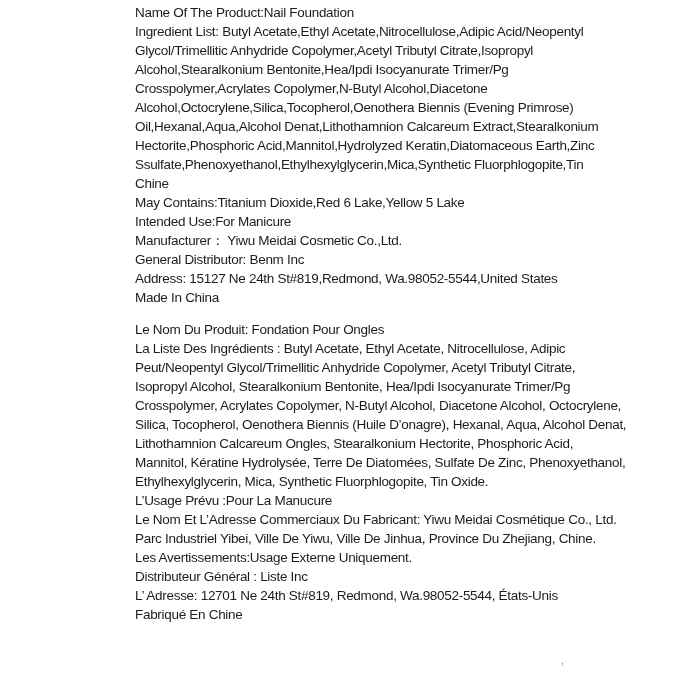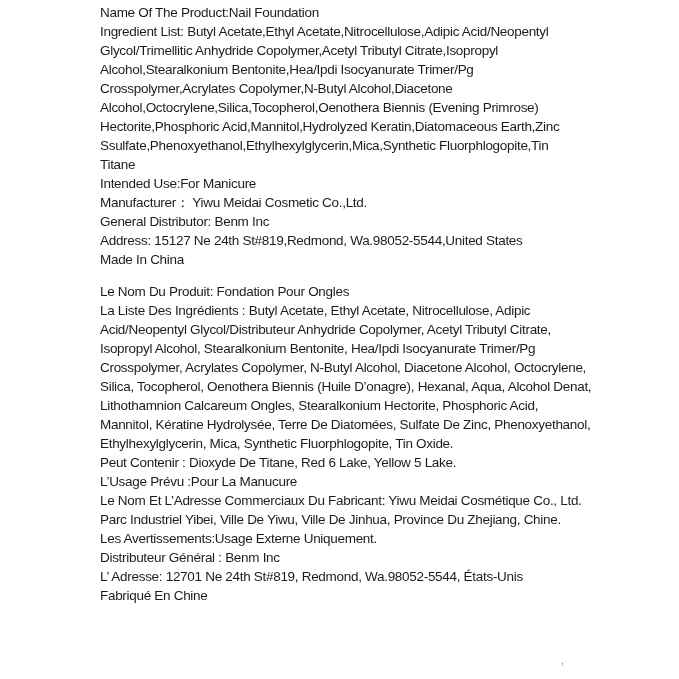--- a/index.html
+++ b/index.html
@@ -18,20 +18,21 @@
     color: #1c1c1c;
     font-family: "Liberation Sans", sans-serif;
     font-size: 13.5px;
     letter-spacing: -0.3px;
     line-height: 19px;
     -webkit-font-smoothing: antialiased;
   }
   .text-block .line {
     white-space: pre;
     height: 19px;
+    margin-left: 35px;
   }
   .section-gap {
     height: 13px;
   }
   .stray-mark {
     position: absolute;
     left: 561px;
     top: 655px;
     color: #8a8a8a;
     font-family: "Liberation Sans", sans-serif;
@@ -42,44 +43,45 @@
 <body>
 
 <div class="label-doc">
   <div class="text-block">
       <div class="line">Name Of The Product:Nail Foundation</div>
       <div class="line">Ingredient List: Butyl Acetate,Ethyl Acetate,Nitrocellulose,Adipic Acid/Neopentyl</div>
       <div class="line">Glycol/Trimellitic Anhydride Copolymer,Acetyl Tributyl Citrate,Isopropyl</div>
       <div class="line">Alcohol,Stearalkonium Bentonite,Hea/Ipdi Isocyanurate Trimer/Pg</div>
       <div class="line">Crosspolymer,Acrylates Copolymer,N-Butyl Alcohol,Diacetone</div>
       <div class="line">Alcohol,Octocrylene,Silica,Tocopherol,Oenothera Biennis (Evening Primrose)</div>
+      <div class="line">Oil,Hexanal,Aqua,Alcohol Denat,Lithothamnion Calcareum Extract,Stearalkonium</div>
       <div class="line">Hectorite,Phosphoric Acid,Mannitol,Hydrolyzed Keratin,Diatomaceous Earth,Zinc</div>
       <div class="line">Ssulfate,Phenoxyethanol,Ethylhexylglycerin,Mica,Synthetic Fluorphlogopite,Tin</div>
-      <div class="line">Titane</div>
+      <div class="line">Chine</div>
+      <div class="line">May Contains:Titanium Dioxide,Red 6 Lake,Yellow 5 Lake</div>
       <div class="line">Intended Use:For Manicure</div>
       <div class="line">Manufacturer： Yiwu Meidai Cosmetic Co.,Ltd.</div>
       <div class="line">General Distributor: Benm Inc</div>
       <div class="line">Address: 15127 Ne 24th St#819,Redmond, Wa.98052-5544,United States</div>
       <div class="line">Made In China</div>
     </div>
   <div class="section-gap"></div>
   <div class="text-block">
       <div class="line">Le Nom Du Produit: Fondation Pour Ongles</div>
       <div class="line">La Liste Des Ingrédients : Butyl Acetate, Ethyl Acetate, Nitrocellulose, Adipic</div>
-      <div class="line">Acid/Neopentyl Glycol/Distributeur Anhydride Copolymer, Acetyl Tributyl Citrate,</div>
+      <div class="line">Peut/Neopentyl Glycol/Trimellitic Anhydride Copolymer, Acetyl Tributyl Citrate,</div>
       <div class="line">Isopropyl Alcohol, Stearalkonium Bentonite, Hea/Ipdi Isocyanurate Trimer/Pg</div>
       <div class="line">Crosspolymer, Acrylates Copolymer, N-Butyl Alcohol, Diacetone Alcohol, Octocrylene,</div>
       <div class="line">Silica, Tocopherol, Oenothera Biennis (Huile D’onagre), Hexanal, Aqua, Alcohol Denat,</div>
       <div class="line">Lithothamnion Calcareum Ongles, Stearalkonium Hectorite, Phosphoric Acid,</div>
       <div class="line">Mannitol, Kératine Hydrolysée, Terre De Diatomées, Sulfate De Zinc, Phenoxyethanol,</div>
       <div class="line">Ethylhexylglycerin, Mica, Synthetic Fluorphlogopite, Tin Oxide.</div>
-      <div class="line">Peut Contenir : Dioxyde De Titane, Red 6 Lake, Yellow 5 Lake.</div>
       <div class="line">L’Usage Prévu :Pour La Manucure</div>
       <div class="line">Le Nom Et L’Adresse Commerciaux Du Fabricant: Yiwu Meidai Cosmétique Co., Ltd.</div>
       <div class="line">Parc Industriel Yibei, Ville De Yiwu, Ville De Jinhua, Province Du Zhejiang, Chine.</div>
       <div class="line">Les Avertissements:Usage Externe Uniquement.</div>
-      <div class="line">Distributeur Général : Benm Inc</div>
+      <div class="line">Distributeur Général : Liste Inc</div>
       <div class="line">L’ Adresse: 12701 Ne 24th St#819, Redmond, Wa.98052-5544, États-Unis</div>
       <div class="line">Fabriqué En Chine</div>
     </div>
 </div>
 
 <span class="stray-mark">,</span>
 
 </body></html>

